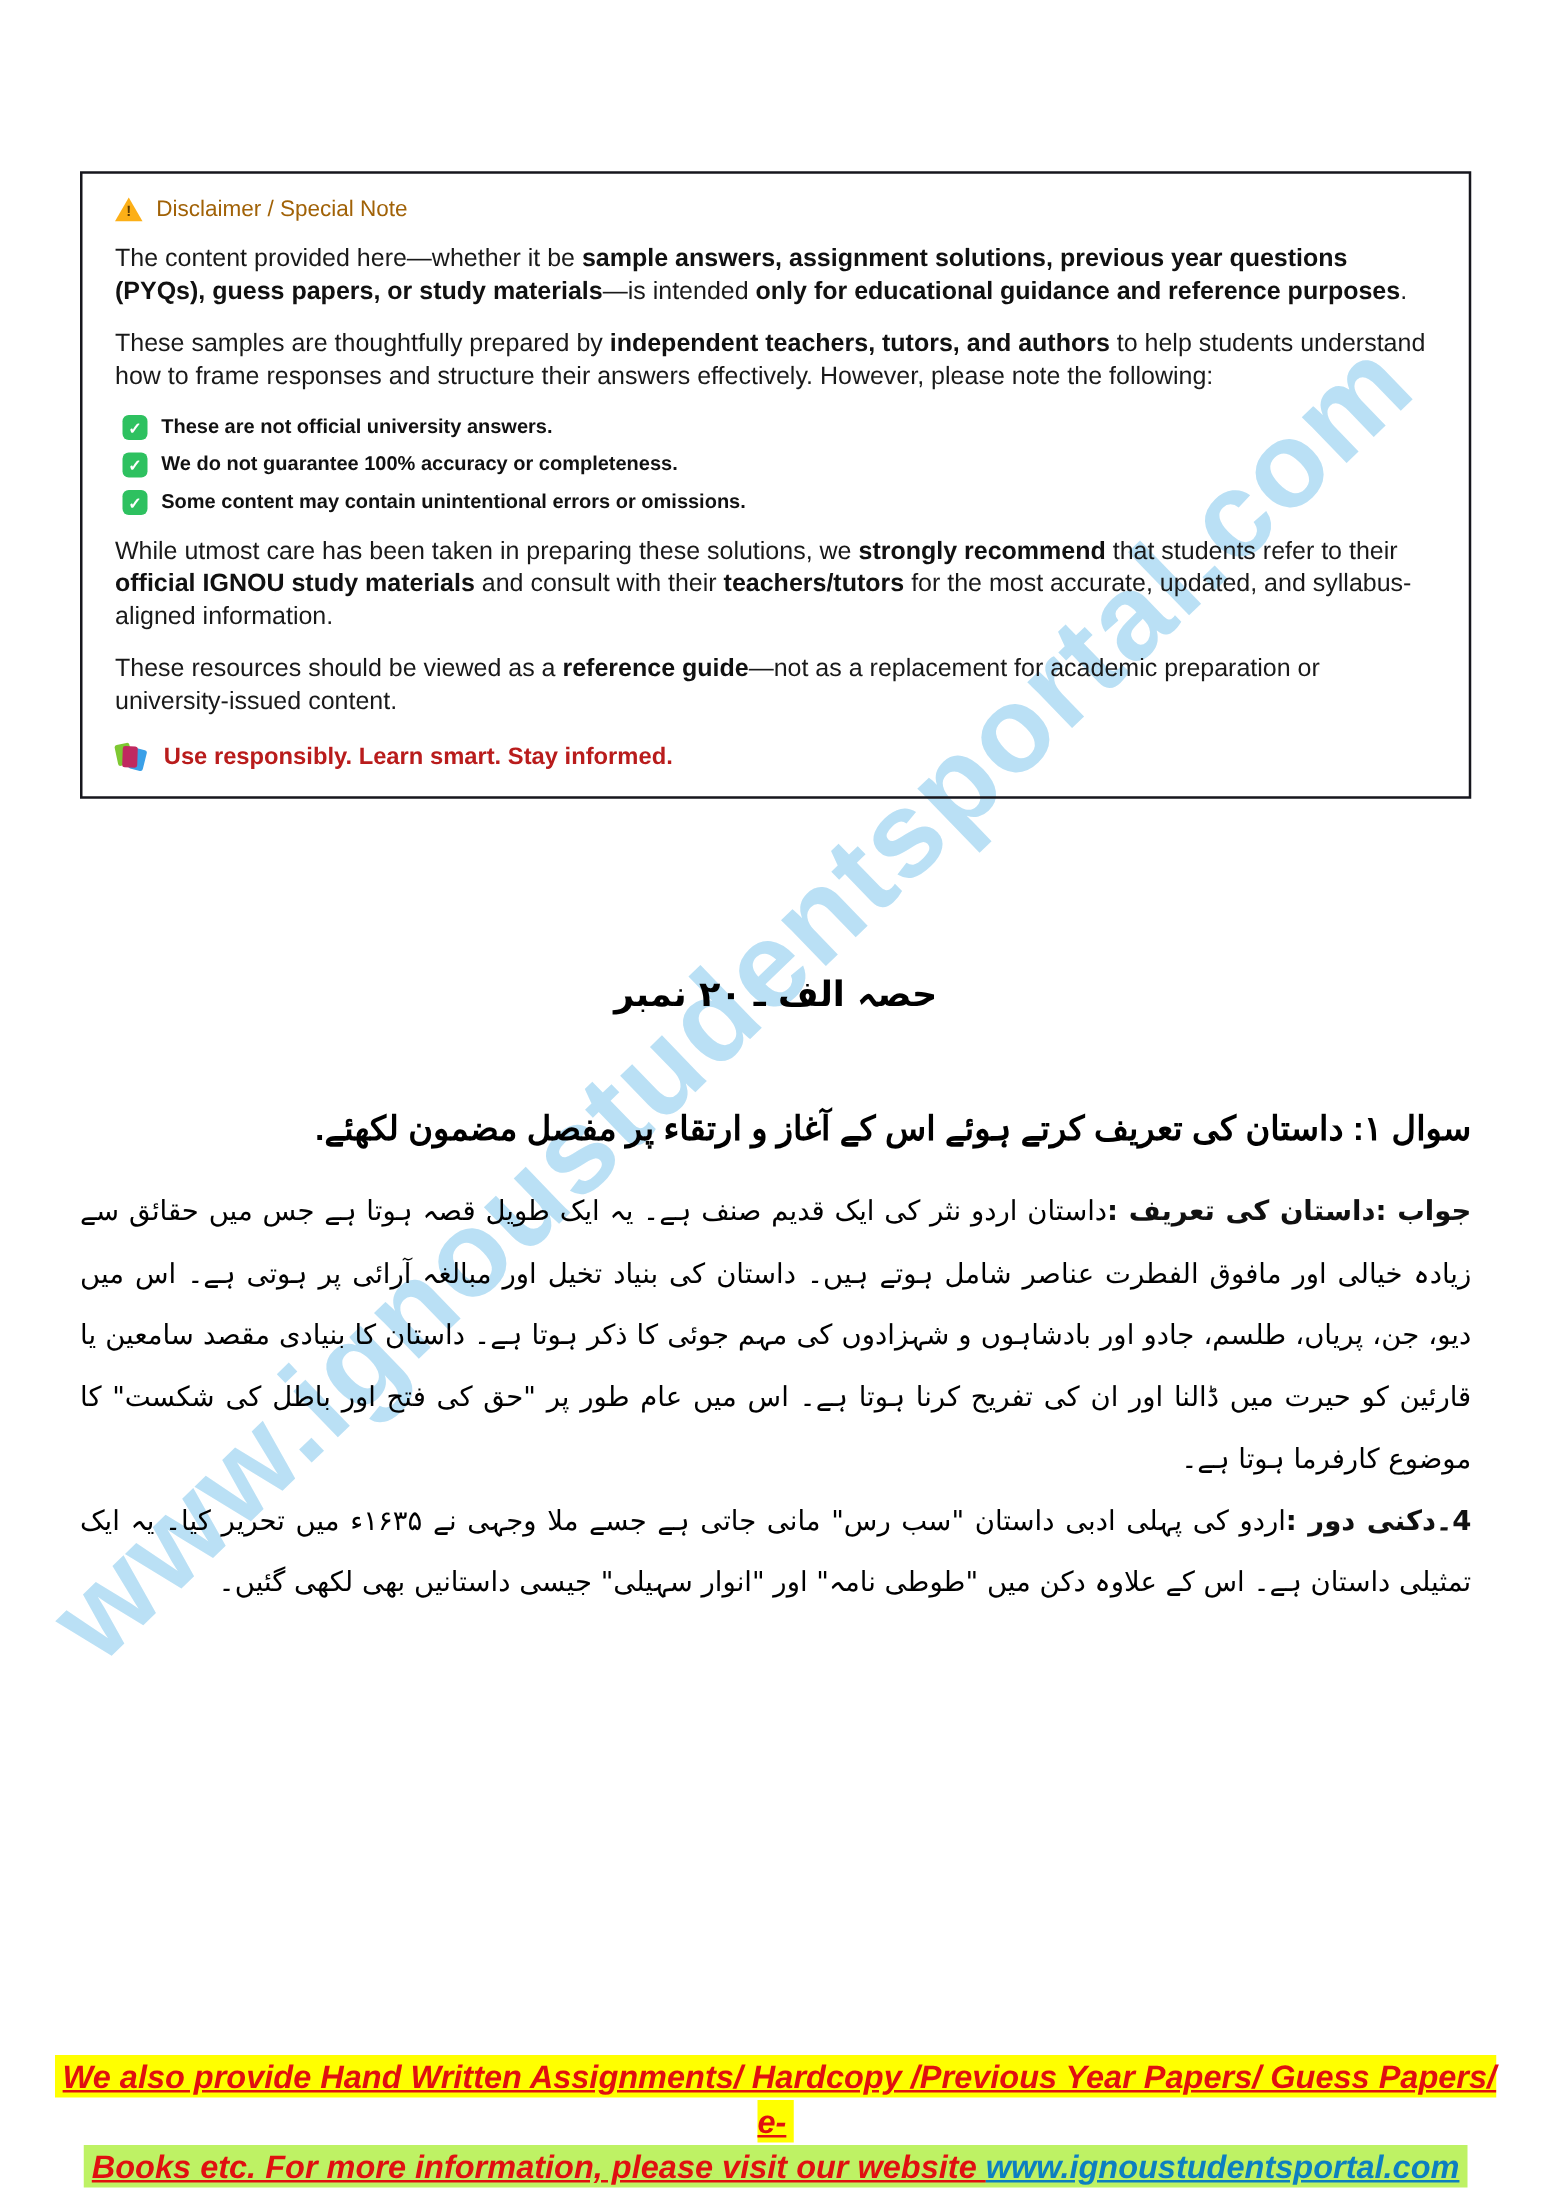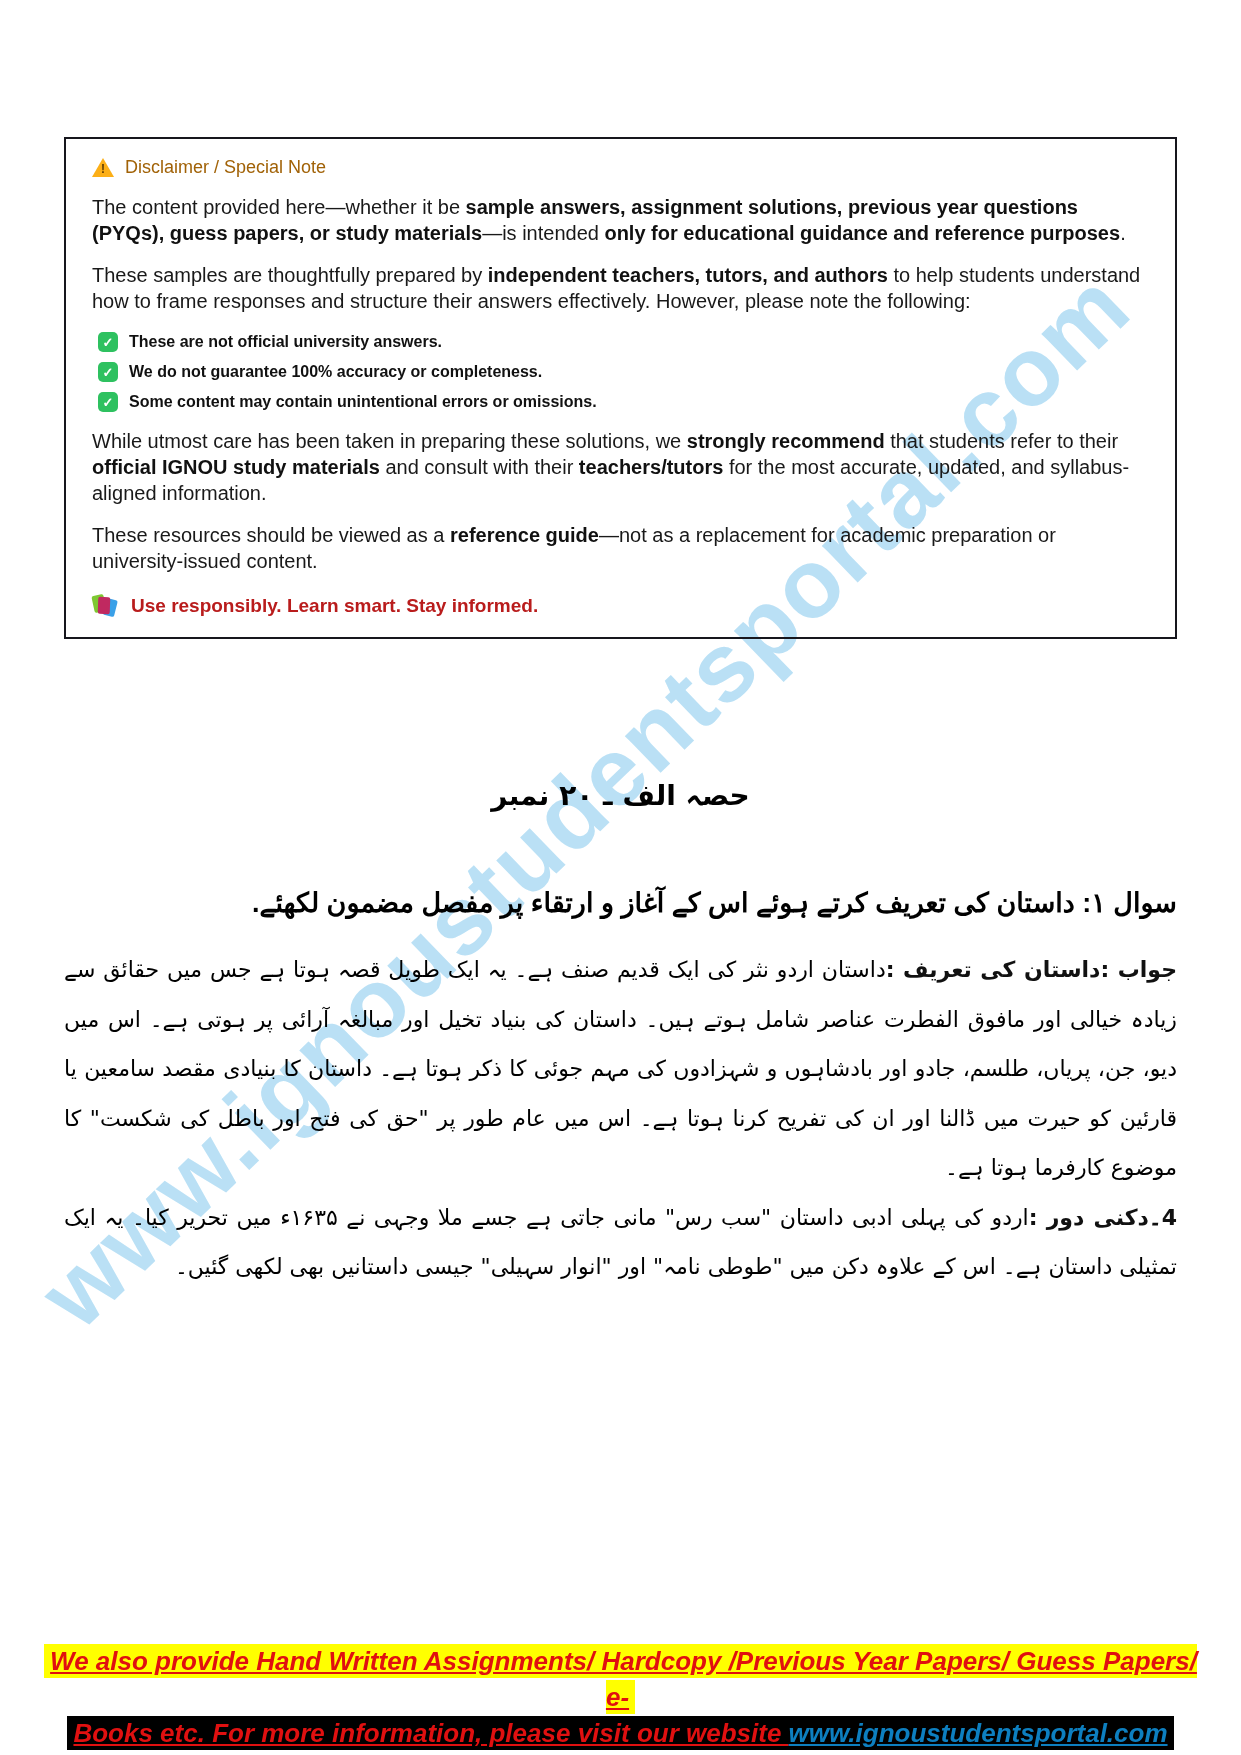--- a/index.html
+++ b/index.html
@@ -128,16 +128,16 @@
 
   <div class="urdu-heading">حصہ الف ـ ۲۰ نمبر</div>
 
   <div class="urdu-question">سوال ۱: داستان کی تعریف کرتے ہوئے اس کے آغاز و ارتقاء پر مفصل مضمون لکھئے.</div>
 
   <div class="urdu-para"><span class="b">جواب :داستان کی تعریف :</span><span>داستان اردو نثر کی ایک قدیم صنف ہے۔ یہ ایک طویل قصہ ہوتا ہے جس میں حقائق سے زیادہ خیالی اور مافوق الفطرت عناصر شامل ہوتے ہیں۔ داستان کی بنیاد تخیل اور مبالغہ آرائی پر ہوتی ہے۔ اس میں دیو، جن، پریاں، طلسم، جادو اور بادشاہوں و شہزادوں کی مہم جوئی کا ذکر ہوتا ہے۔ داستان کا بنیادی مقصد سامعین یا قارئین کو حیرت میں ڈالنا اور ان کی تفریح کرنا ہوتا ہے۔ اس میں عام طور پر "حق کی فتح اور باطل کی شکست" کا موضوع کارفرما ہوتا ہے۔</span></div>
   <div class="urdu-para cont"><span class="b">4۔دکنی دور :</span><span>اردو کی پہلی ادبی داستان "سب رس" مانی جاتی ہے جسے ملا وجہی نے ۱۶۳۵ء میں تحریر کیا۔ یہ ایک تمثیلی داستان ہے۔ اس کے علاوہ دکن میں "طوطی نامہ" اور "انوار سہیلی" جیسی داستانیں بھی لکھی گئیں۔</span></div>
 
   <div class="banner">
     <span class="hl" style="background: rgb(255, 255, 0);"><span class="red" style="color: rgb(224, 16, 16);">We also provide Hand Written Assignments/ Hardcopy /Previous Year Papers/ Guess Papers/ e-</span></span><br>
-    <span class="hl" style="background: #000000;"><span class="red" style="color: rgb(224, 16, 16);">Books etc. For more information, please visit our website </span><span class="site" style="color: rgb(13, 127, 192);">www.ignoustudentsportal.com</span></span>
+    <span class="hl" style="background: #bef264;"><span class="red" style="color: rgb(224, 16, 16);">Books etc. For more information, please visit our website </span><span class="site" style="color: rgb(13, 127, 192);">www.ignoustudentsportal.com</span></span>
   </div>
 
 </div>
 
 </body></html>

